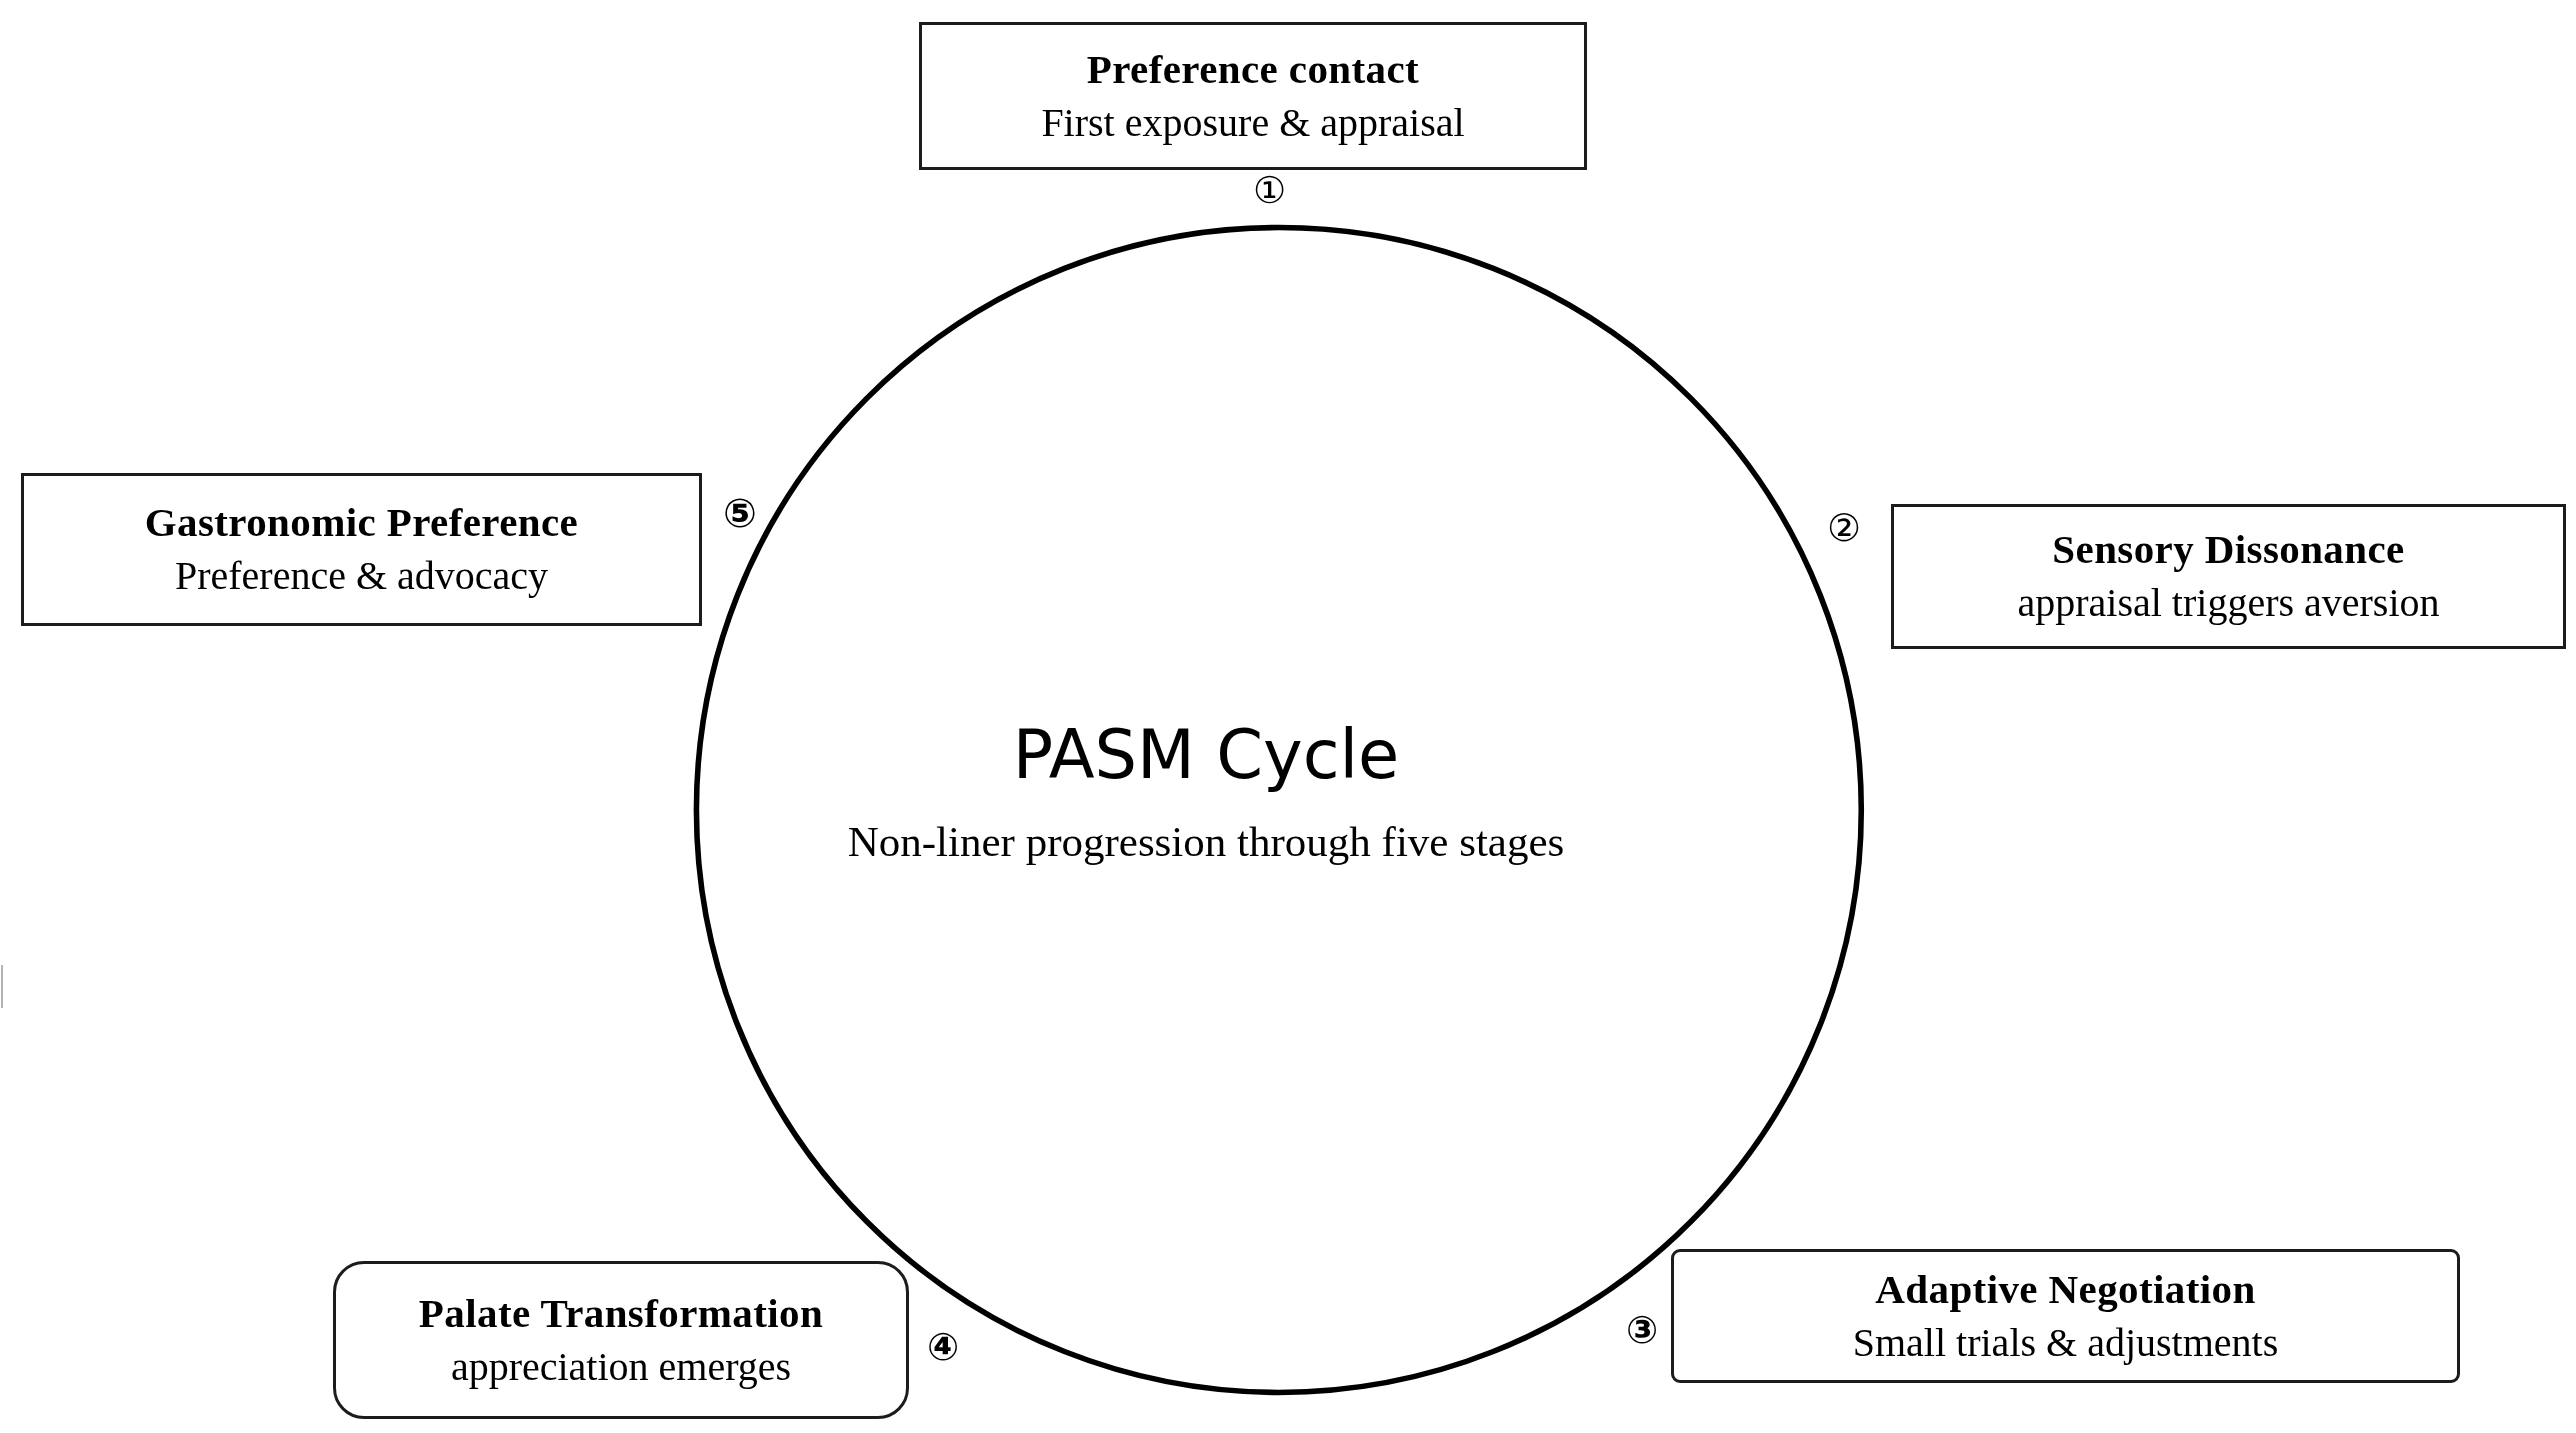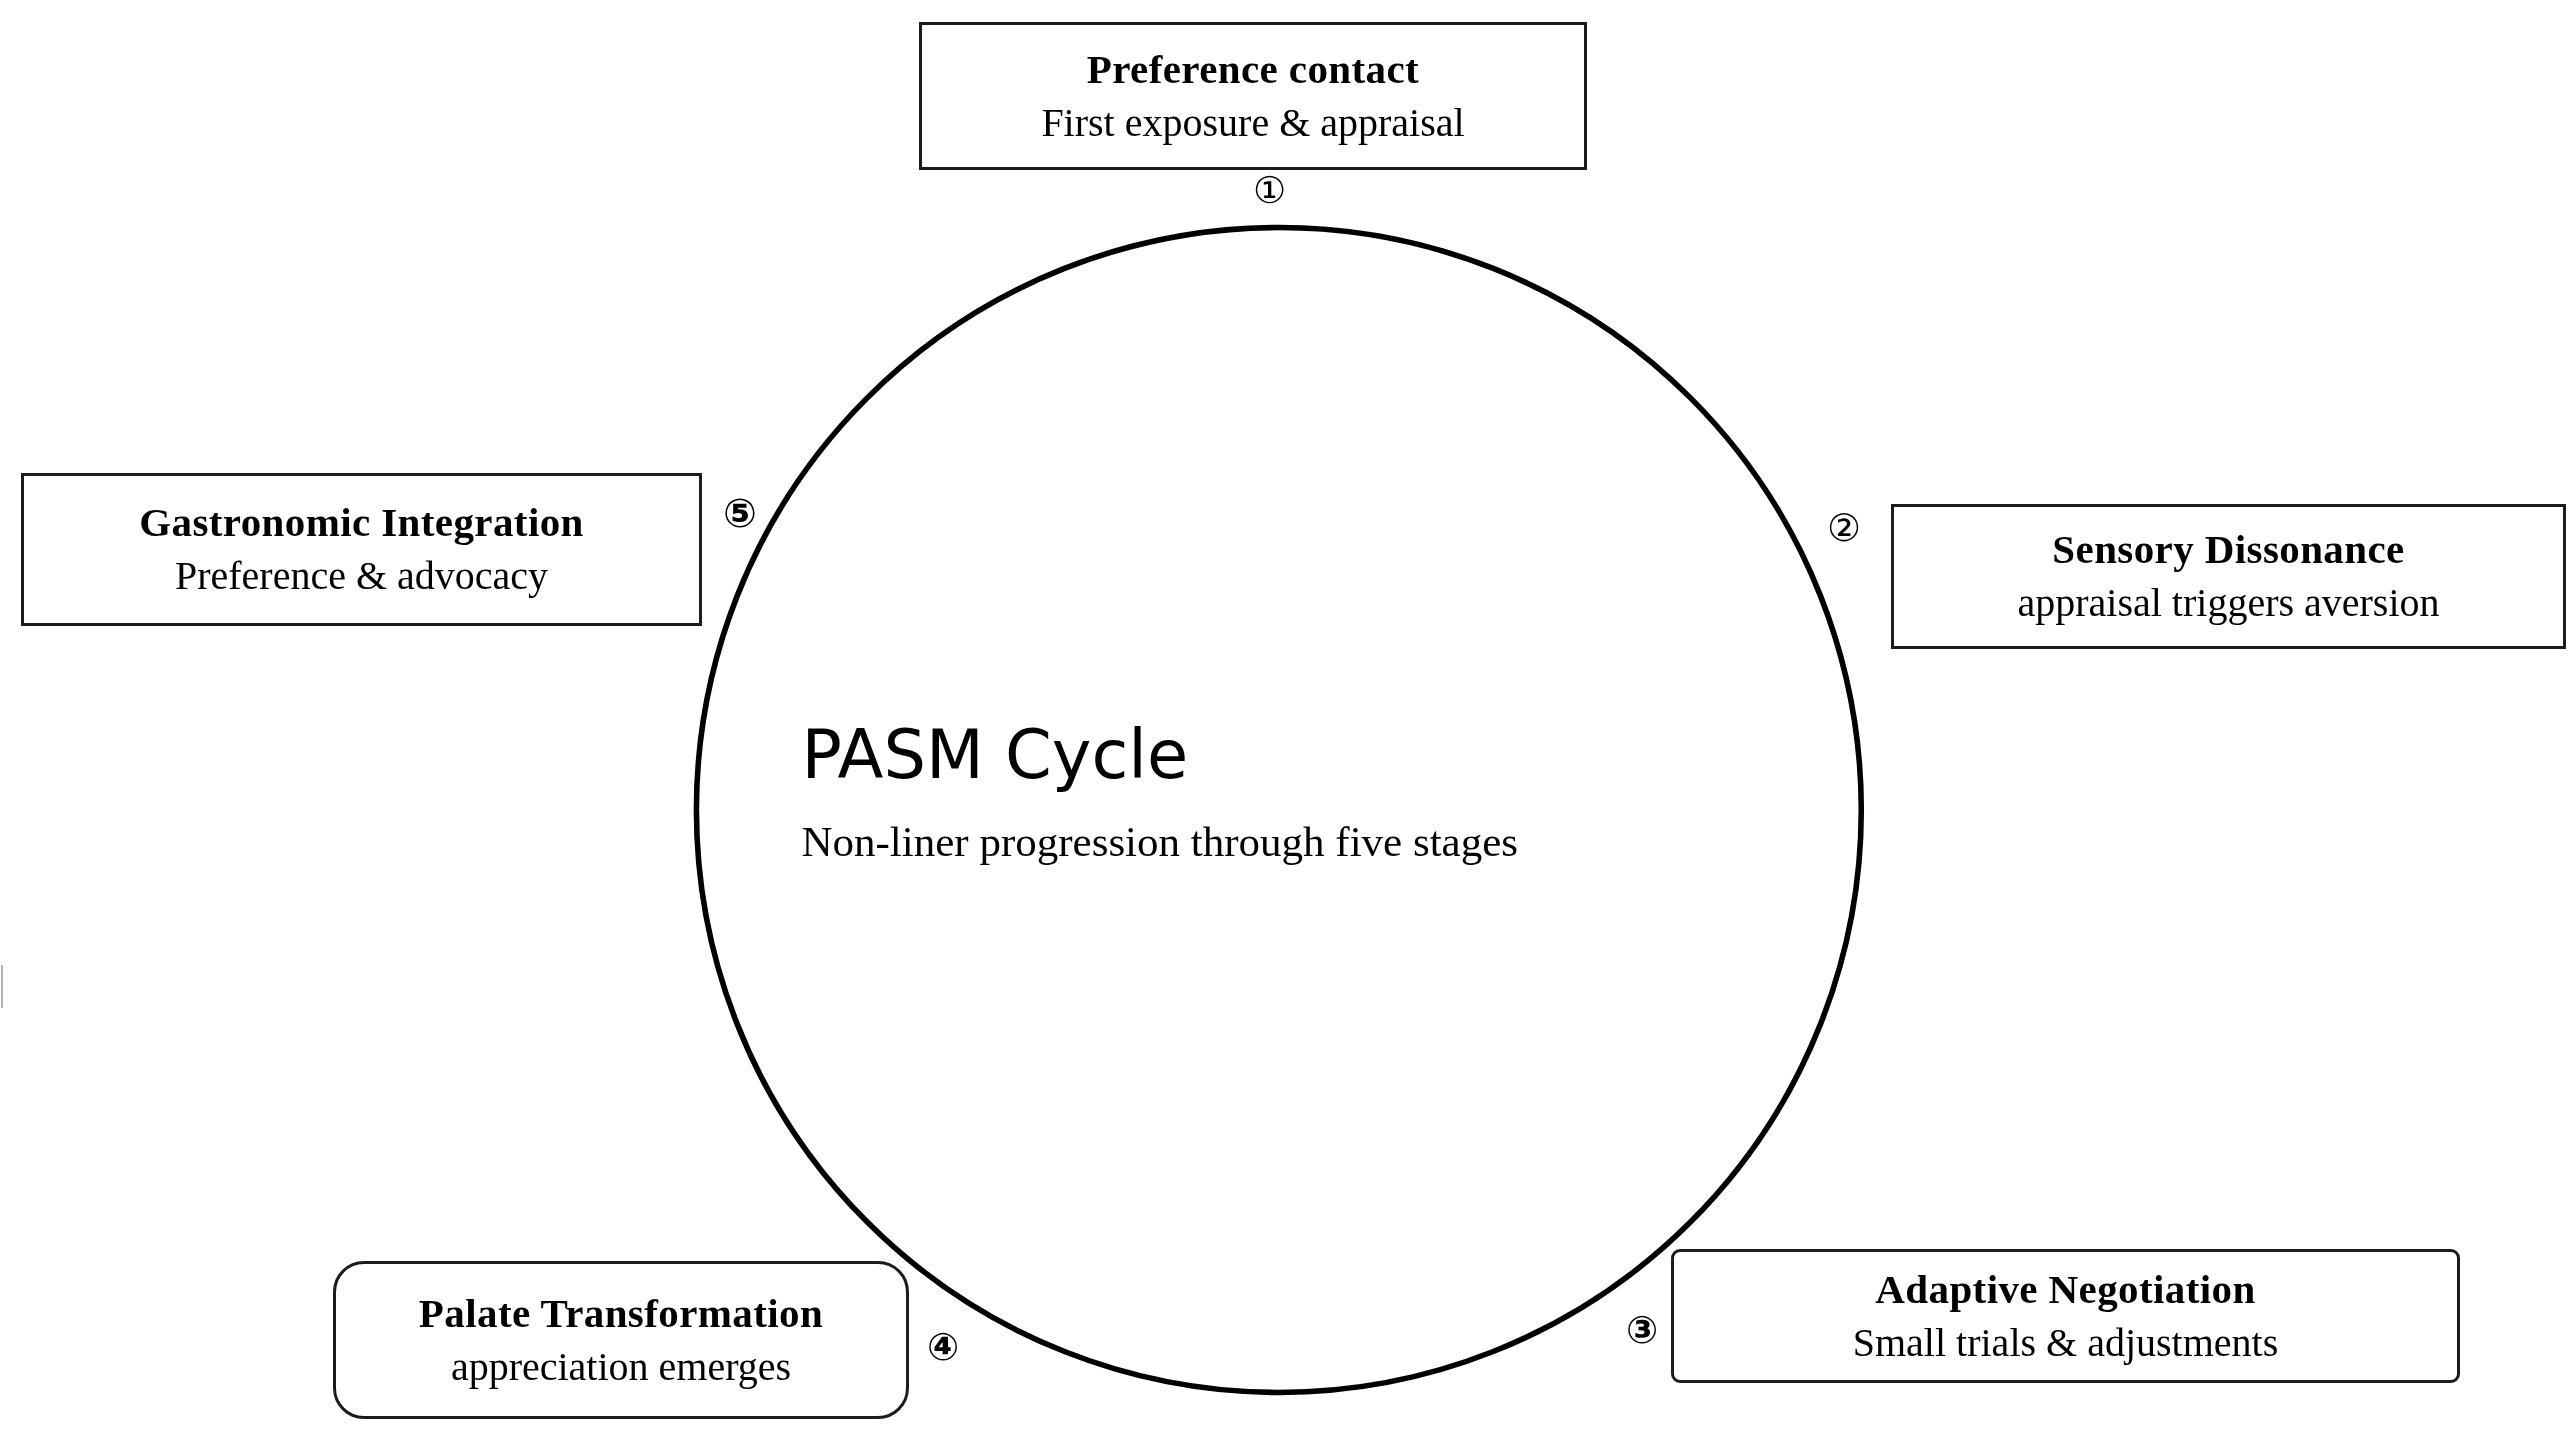--- a/index.html
+++ b/index.html
@@ -82,24 +82,25 @@
   }
   #marker-1 { left: 1253px; top: 172px; }
   #marker-2 { left: 1827px; top: 509px;  font-size: 38px; }
   #marker-3 { left: 1626px; top: 1311px; font-size: 38px; }
   #marker-4 { left: 927px; top: 1328px; font-size: 38px; }
   #marker-5 { left: 723px;  top: 493px;  font-size: 40px; }
 
   
   #cycle-center {
     position: absolute;
-    left: 1279px;
+    left: 1206px;
     top: 720px;
     transform: translateX(-50%);
     width: 955px;
+    text-align: center;
   }
   #center-title {
     font-family: "DejaVu Sans", "Liberation Sans", sans-serif;
     font-weight: normal;
     font-size: 67px;
     line-height: 1.05;
     color: #000000;
     letter-spacing: 0px;
   }
   #center-subtitle {
@@ -152,21 +153,21 @@
   </div>
   <div class="step-marker bold-marker" id="marker-3">③</div>
 
   <div class="stage-box" id="box-stage-4" style="border-color: rgb(28, 28, 28);">
     <div class="stage-title">Palate Transformation</div>
     <div class="stage-subtitle">appreciation emerges</div>
   </div>
   <div class="step-marker bold-marker" id="marker-4">④</div>
 
   <div class="stage-box" id="box-stage-5" style="border-color: rgb(28, 28, 28);">
-    <div class="stage-title">Gastronomic Integration</div>
+    <div class="stage-title">Gastronomic Preference</div>
     <div class="stage-subtitle">Preference &amp; advocacy</div>
   </div>
   <div class="step-marker bold-marker" id="marker-5">⑤</div>
 
   <div id="margin-tick" style="background: rgb(179, 179, 179);"></div>
 
 </div>
 
 
 </body></html>

